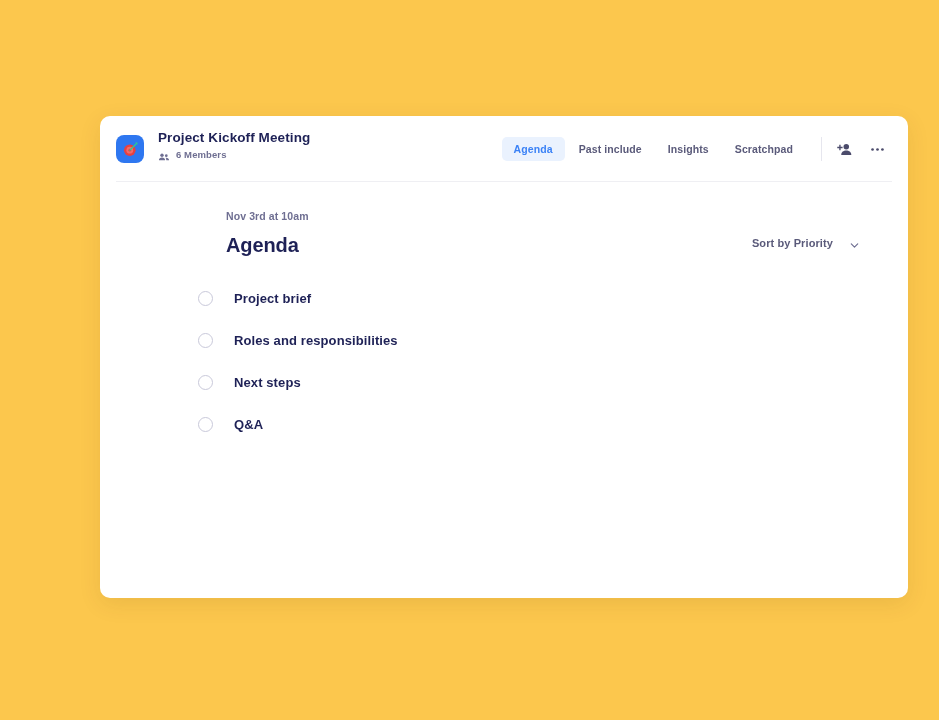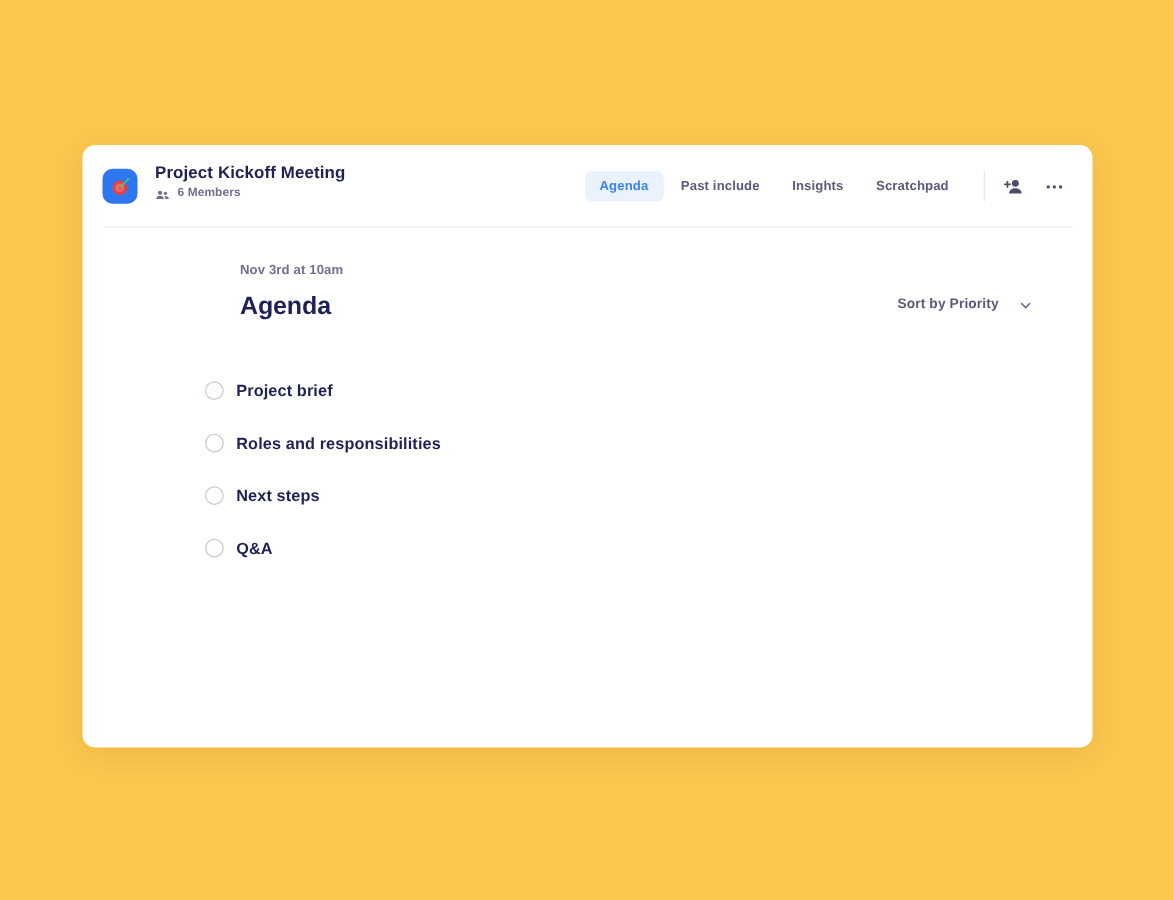--- a/index.html
+++ b/index.html
@@ -11,20 +11,21 @@
     height: 720px;
     background: #FCC74D;
     font-family: "Liberation Sans", sans-serif;
     overflow: hidden;
   }
 
   #app-root {
     position: relative;
     width: 891px;
     height: 720px;
+    margin-left: 34px;
   }
 
   
   .app-card {
     position: absolute;
     left: 66px;
     top: 116px;
     width: 808px;
     height: 482px;
     background: #ffffff;
@@ -189,22 +190,22 @@
     max-width: 500px;
   }
 
   
   .agenda-list {
     margin-top: 34px;
     margin-left: -28px;
   }
   .agenda-item {
     display: flex;
-    align-items: center;
-    gap: 10px;
+    align-items: flex-start;
+    gap: 21px;
     height: 42px;
     cursor: pointer;
   }
   .item-checkbox {
     width: 15px;
     height: 15px;
     border: 1.5px solid #C9C9DA;
     border-radius: 50%;
     box-sizing: border-box;
     flex: 0 0 auto;

